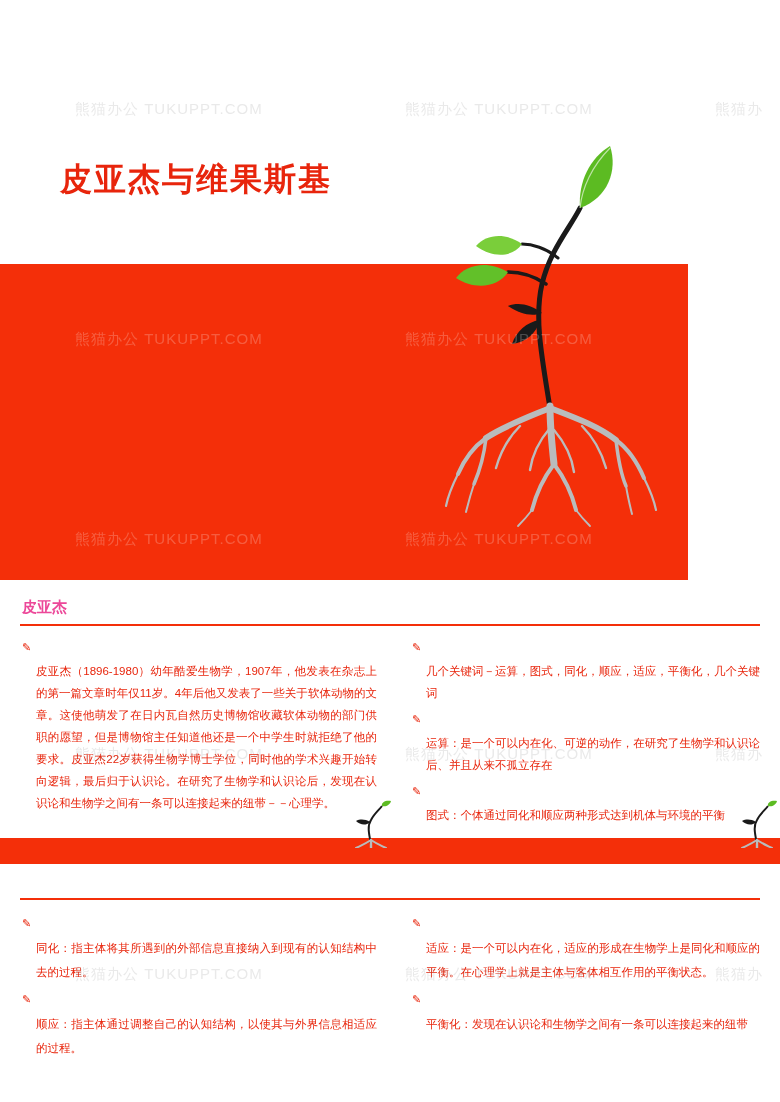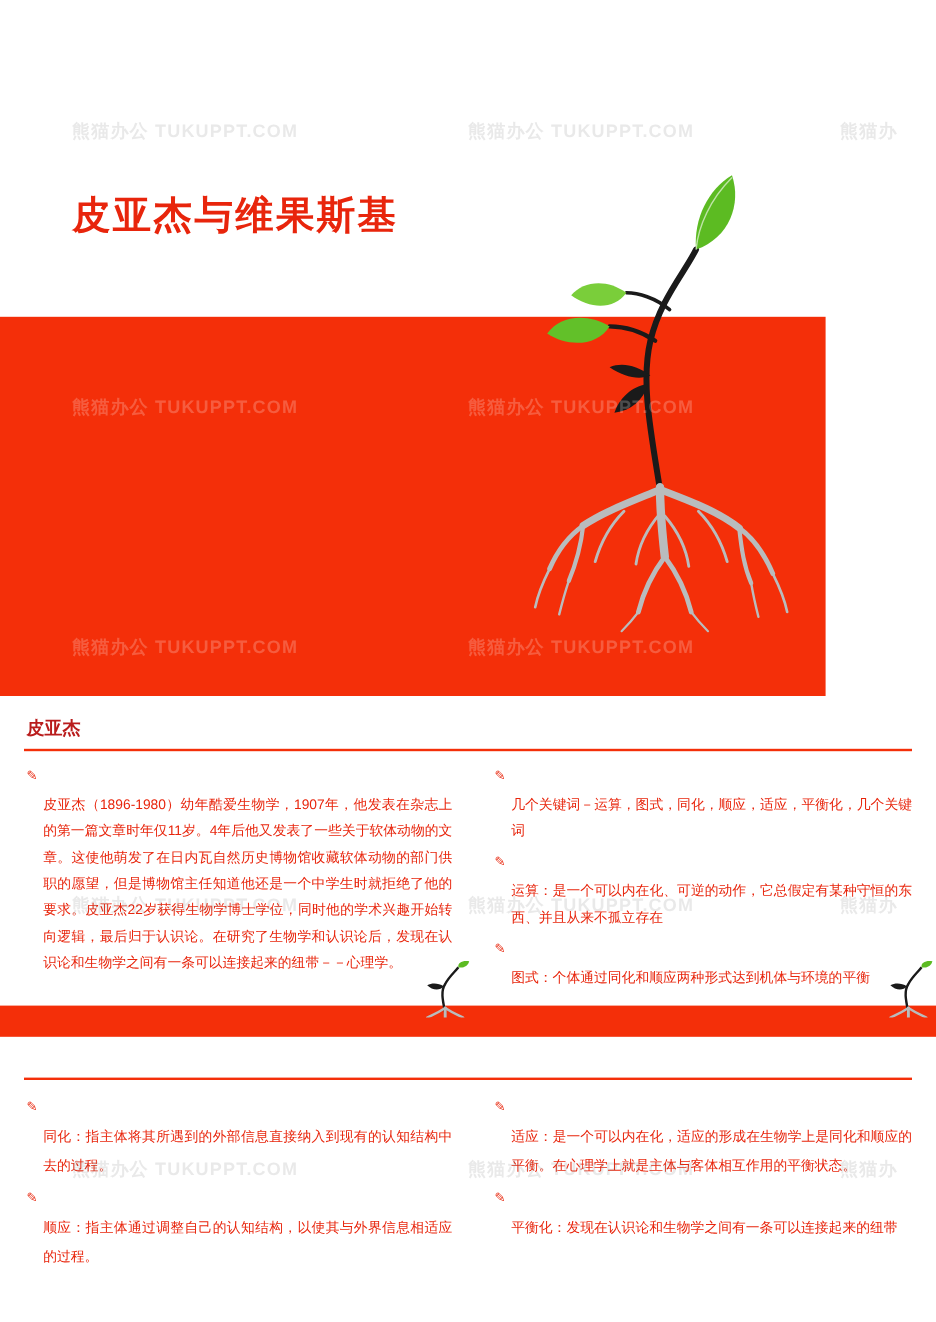--- a/index.html
+++ b/index.html
@@ -51,21 +51,21 @@
     left: 0; top: 580px;
     width: 780px; height: 282px;
     background: #ffffff;
     overflow: hidden;
   }
   .s2-heading {
     position: absolute;
     left: 22px; top: 18px;
     font-size: 15px;
     font-weight: bold;
-    color: #b91c1c;
+    color: #ec4899;
   }
   .s2-rule {
     position: absolute;
     left: 20px; top: 44px;
     width: 740px; height: 2px;
     background: #f42f09;
   }
   .col {
     position: absolute;
     font-size: 11.5px;
@@ -130,24 +130,25 @@
   }
   .s3-col { position: absolute; font-size: 11.5px; line-height: 24px; color: #e8250c; }
   .s3-left  { left: 22px;  top: 44px;  width: 355px; }
   .s3-right { left: 412px; top: 44px;  width: 348px; }
 
   
   .wm {
     position: absolute;
     color: rgba(120,120,120,0.16);
     font-size: 15px;
-    font-weight: bold;
+    font-weight: normal;
     white-space: nowrap;
     pointer-events: none;
     letter-spacing: 1px;
+    margin-left: 15px;
   }
   .wm.on-red { color: rgba(255,255,255,0.22); }
 </style>
 </head>
 <body>
 
 <div class="slide1">
 
   <div class="red-band"></div>
 
@@ -202,21 +203,21 @@
     </div>
   </div>
 
   <div class="col col-right">
     <div class="bullet-row">
       <span class="bullet-mark">✎</span>
       <span class="bullet-text">几个关键词－运算，图式，同化，顺应，适应，平衡化，几个关键词</span>
     </div>
     <div class="bullet-row">
       <span class="bullet-mark">✎</span>
-      <span class="bullet-text">运算：是一个可以内在化、可逆的动作，它总假定有某种守恒的东西、并且从来不孤立存在</span>
+      <span class="bullet-text">运算：是一个可以内在化、可逆的动作，在研究了生物学和认识论后、并且从来不孤立存在</span>
     </div>
     <div class="bullet-row">
       <span class="bullet-mark">✎</span>
       <span class="bullet-text">图式：个体通过同化和顺应两种形式达到机体与环境的平衡</span>
     </div>
   </div>
 </div>
 
 <div class="band-split-inner-top"></div>
 <div class="band-split"></div>

